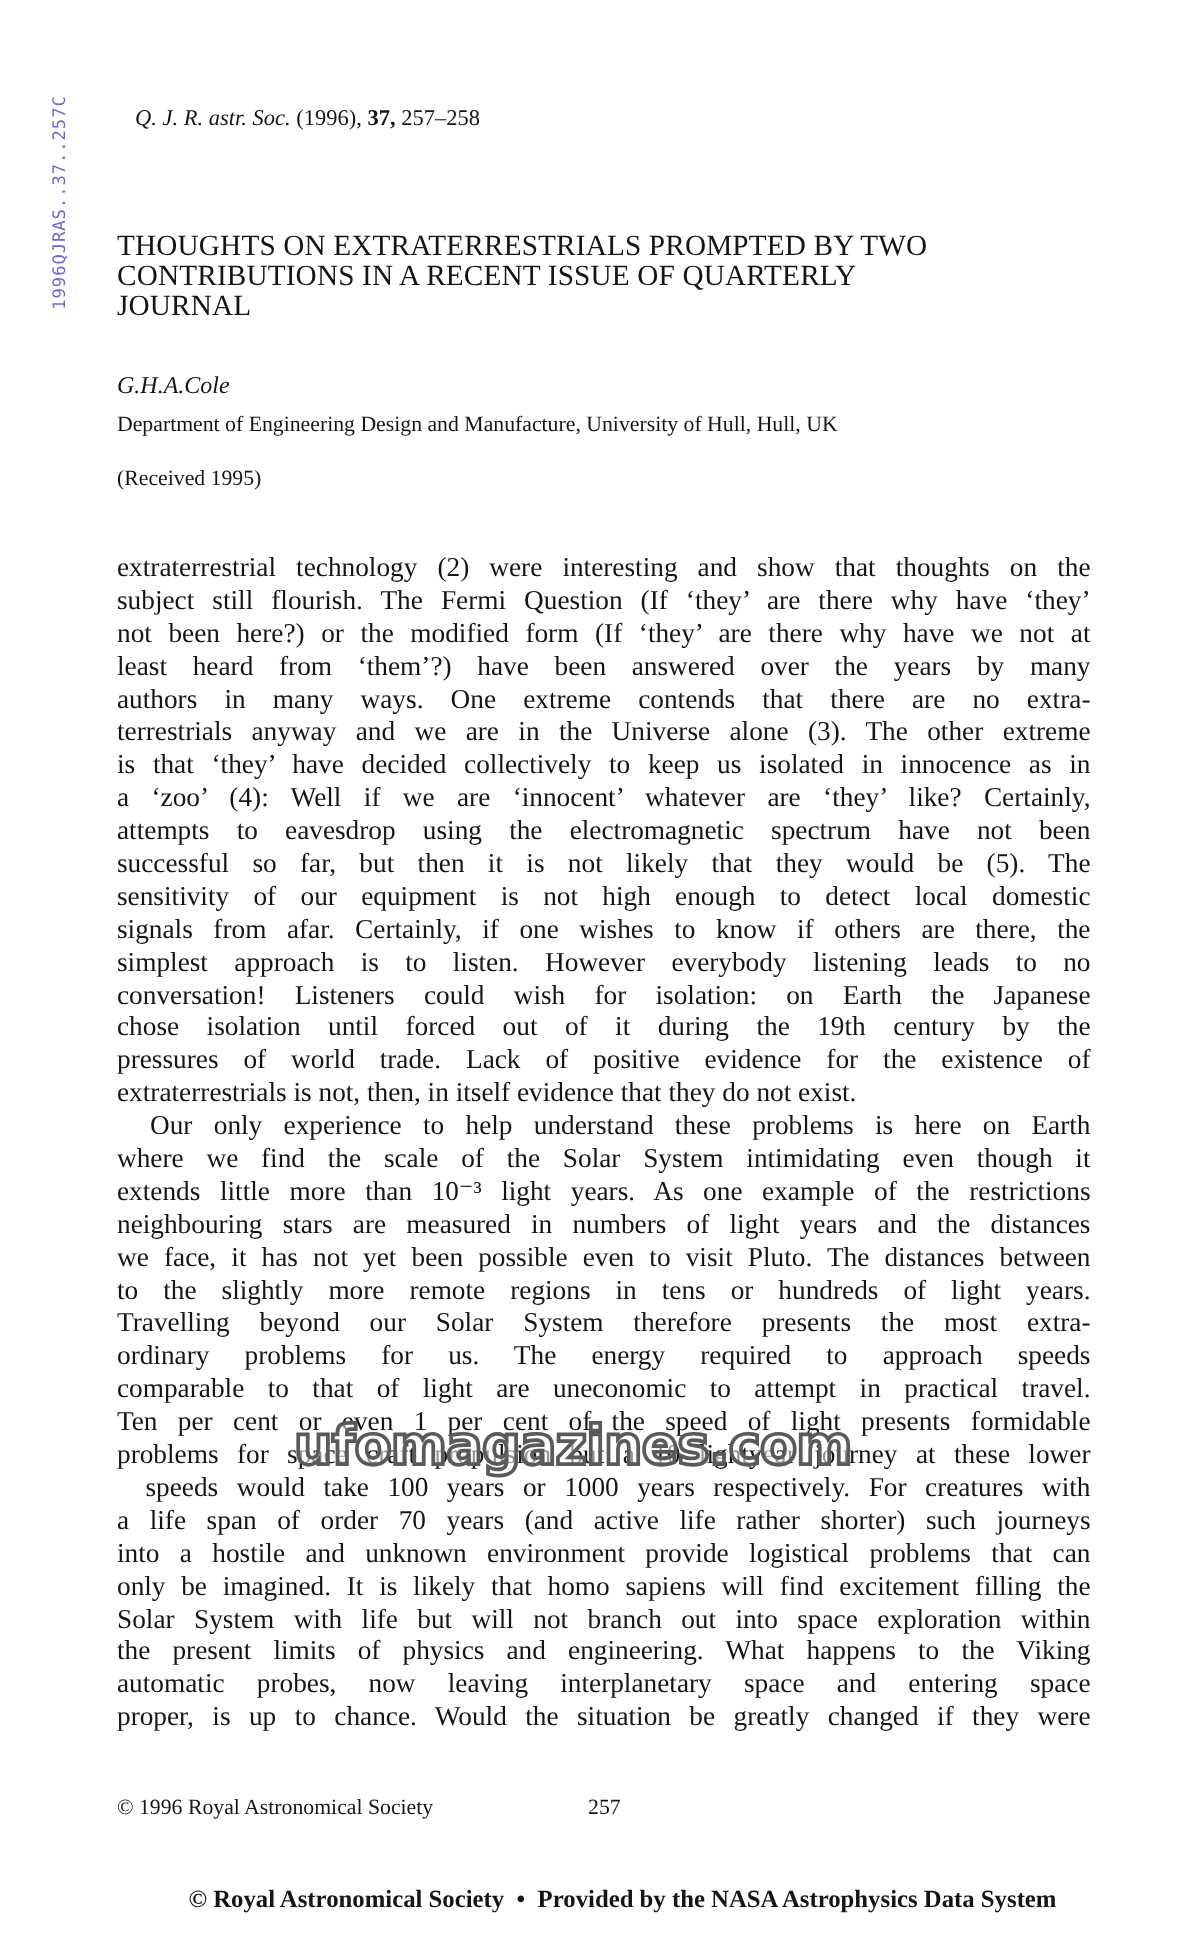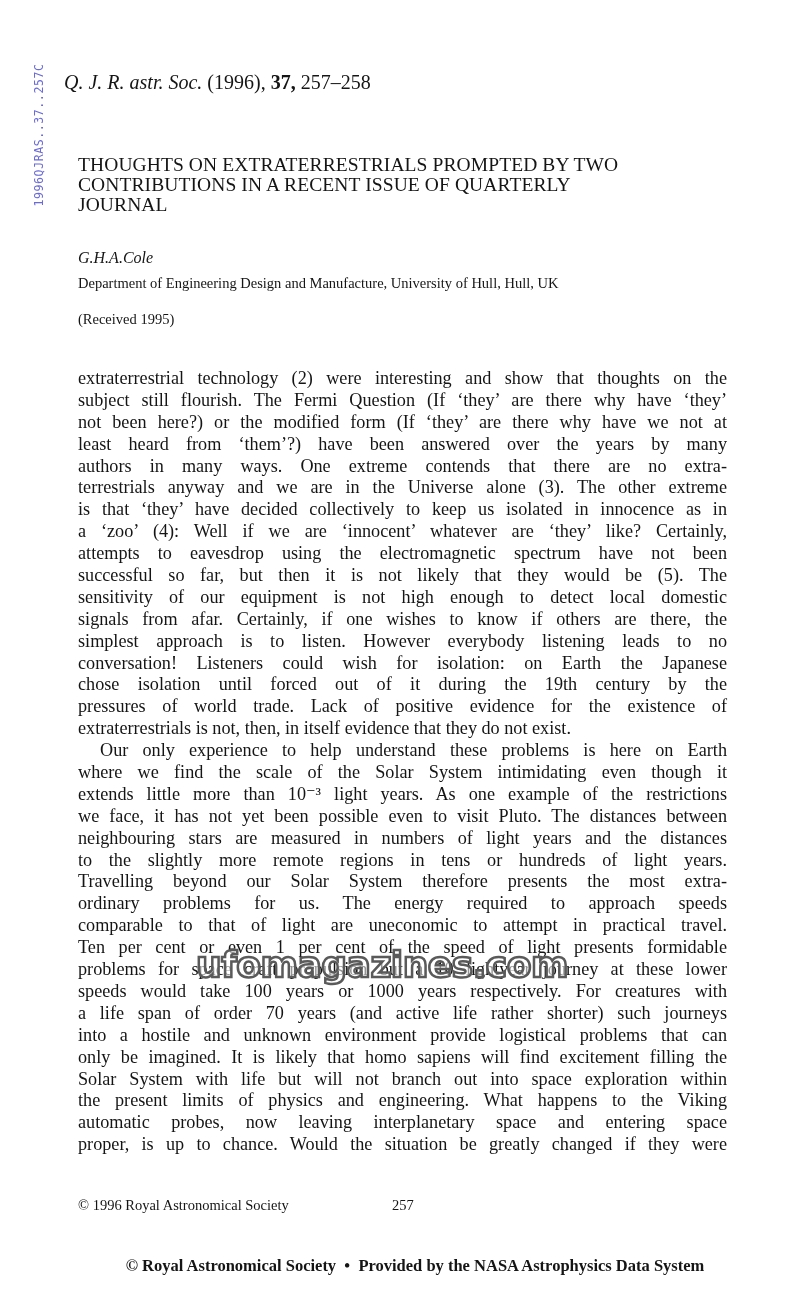--- a/index.html
+++ b/index.html
@@ -3,21 +3,21 @@
 <meta charset="utf-8">
 <style>
   html, body { margin: 0; padding: 0; background: #ffffff; }
   body { width: 800px; height: 1298px; position: relative; overflow: hidden;
          font-family: "Liberation Serif", "DejaVu Serif", serif; color: #151515; }
   .side-stamp { position: absolute; left: 31px; top: 40px; width: 16px; height: 190px; }
   .side-stamp span { position: absolute; left: 50%; top: 50%; white-space: nowrap;
          transform: translate(-50%, -50%) rotate(-90deg);
          font-family: "DejaVu Sans Mono", "Liberation Mono", monospace;
          font-size: 11.5px; color: #6a6ad8; letter-spacing: 0.6px; }
-  .citation { position: absolute; left: 64px; top: 71px; font-size: 20px; }
+  .citation { position: absolute; left: 90px; top: 71px; font-size: 15px; }
   .citation i { font-style: italic; }
   .citation b { font-weight: bold; }
   .title { position: absolute; left: 78px; top: 155px; width: 640px;
            font-size: 19.5px; line-height: 20px; letter-spacing: 0.1px; }
   .title div { white-space: nowrap; }
   .author { position: absolute; left: 78px; top: 249px; font-size: 16px; font-style: italic; }
   .affiliation { position: absolute; left: 78px; top: 275px; font-size: 14.5px; white-space: nowrap; }
   .received { position: absolute; left: 78px; top: 311px; font-size: 14.5px; }
   .body-text { position: absolute; left: 78px; top: 368px; width: 649px;
                font-size: 18.2px; line-height: 21.9px; }
@@ -71,29 +71,29 @@
     <div class="line"><span style="white-space: nowrap; word-spacing: 0px;">sensitivity of our equipment is not high enough to detect local domestic</span></div>
     <div class="line"><span style="white-space: nowrap; word-spacing: 0px;">signals from afar. Certainly, if one wishes to know if others are there, the</span></div>
     <div class="line"><span style="white-space: nowrap; word-spacing: 0px;">simplest approach is to listen. However everybody listening leads to no</span></div>
     <div class="line"><span style="white-space: nowrap; word-spacing: 0px;">conversation! Listeners could wish for isolation: on Earth the Japanese</span></div>
     <div class="line"><span style="white-space: nowrap; word-spacing: 0px;">chose isolation until forced out of it during the 19th century by the</span></div>
     <div class="line"><span style="white-space: nowrap; word-spacing: 0px;">pressures of world trade. Lack of positive evidence for the existence of</span></div>
     <div class="line last">extraterrestrials is not, then, in itself evidence that they do not exist.</div>
     <div class="line indent"><span style="white-space: nowrap; word-spacing: 0px;">Our only experience to help understand these problems is here on Earth</span></div>
     <div class="line"><span style="white-space: nowrap; word-spacing: 0px;">where we find the scale of the Solar System intimidating even though it</span></div>
     <div class="line"><span style="white-space: nowrap; word-spacing: 0px; margin-top: 28px;">extends little more than 10⁻³ light years. As one example of the restrictions</span></div>
+    <div class="line"><span style="white-space: nowrap; word-spacing: 0px;">neighbouring stars are measured in numbers of light years and the distances</span></div>
     <div class="line"><span style="white-space: nowrap; word-spacing: 0px;">we face, it has not yet been possible even to visit Pluto. The distances between</span></div>
-    <div class="line"><span style="white-space: nowrap; word-spacing: 0px;">neighbouring stars are measured in numbers of light years and the distances</span></div>
     <div class="line"><span style="white-space: nowrap; word-spacing: 0px;">to the slightly more remote regions in tens or hundreds of light years.</span></div>
     <div class="line"><span style="white-space: nowrap; word-spacing: 0px;">Travelling beyond our Solar System therefore presents the most extra-</span></div>
     <div class="line"><span style="white-space: nowrap; word-spacing: 0px;">ordinary problems for us. The energy required to approach speeds</span></div>
     <div class="line"><span style="white-space: nowrap; word-spacing: 0px;">comparable to that of light are uneconomic to attempt in practical travel.</span></div>
     <div class="line"><span style="white-space: nowrap; word-spacing: 0px;">Ten per cent or even 1 per cent of the speed of light presents formidable</span></div>
     <div class="line"><span style="white-space: nowrap; word-spacing: 0px;">problems for space craft propulsion but a 10 lightyear journey at these lower</span></div>
-    <div class="line"><span style="white-space: nowrap; word-spacing: 0px;">speeds would take 100 years or 1000 years respectively. For creatures with</span></div>
+    <div class="line"><span style="white-space: nowrap; word-spacing: 0px; margin-left: 19px;">speeds would take 100 years or 1000 years respectively. For creatures with</span></div>
     <div class="line"><span style="white-space: nowrap; word-spacing: 0px;">a life span of order 70 years (and active life rather shorter) such journeys</span></div>
     <div class="line"><span style="white-space: nowrap; word-spacing: 0px;">into a hostile and unknown environment provide logistical problems that can</span></div>
     <div class="line"><span style="white-space: nowrap; word-spacing: 0px;">only be imagined. It is likely that homo sapiens will find excitement filling the</span></div>
     <div class="line"><span style="white-space: nowrap; word-spacing: 0px;">Solar System with life but will not branch out into space exploration within</span></div>
     <div class="line"><span style="white-space: nowrap; word-spacing: 0px;">the present limits of physics and engineering. What happens to the Viking</span></div>
     <div class="line"><span style="white-space: nowrap; word-spacing: 0px;">automatic probes, now leaving interplanetary space and entering space</span></div>
     <div class="line"><span style="white-space: nowrap; word-spacing: 0px;">proper, is up to chance. Would the situation be greatly changed if they were</span></div>
   </div>
 
 <div class="watermark">ufomagazines.com</div>

